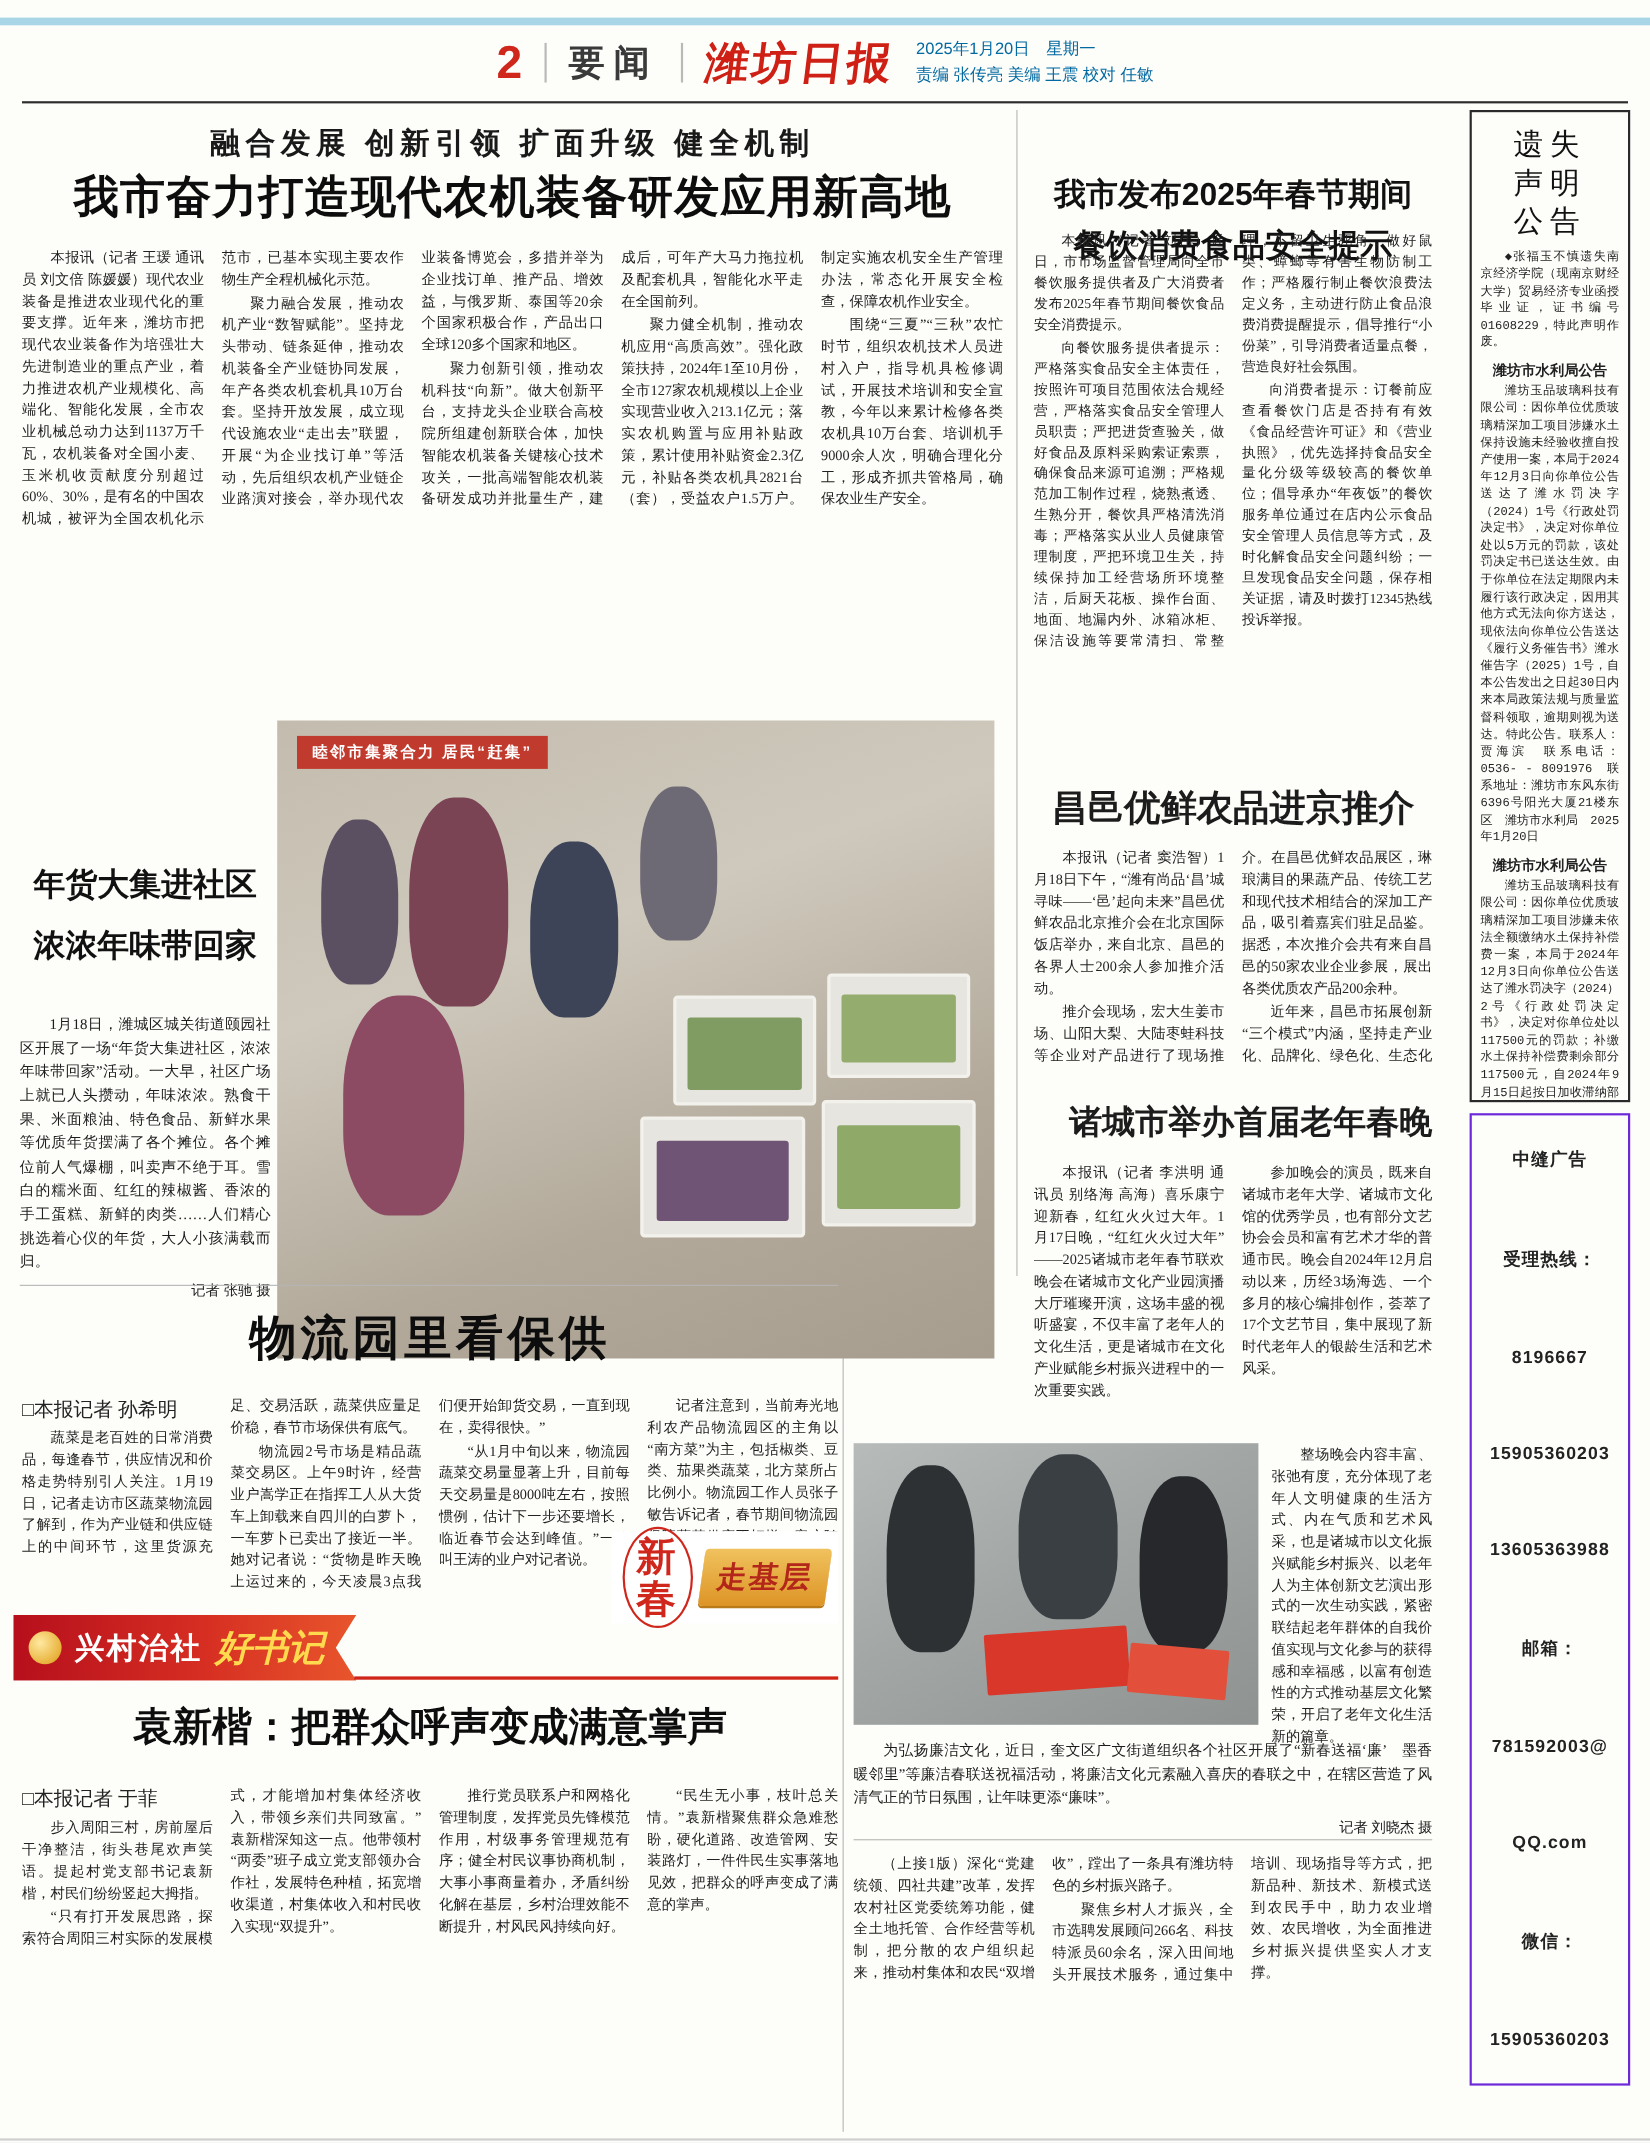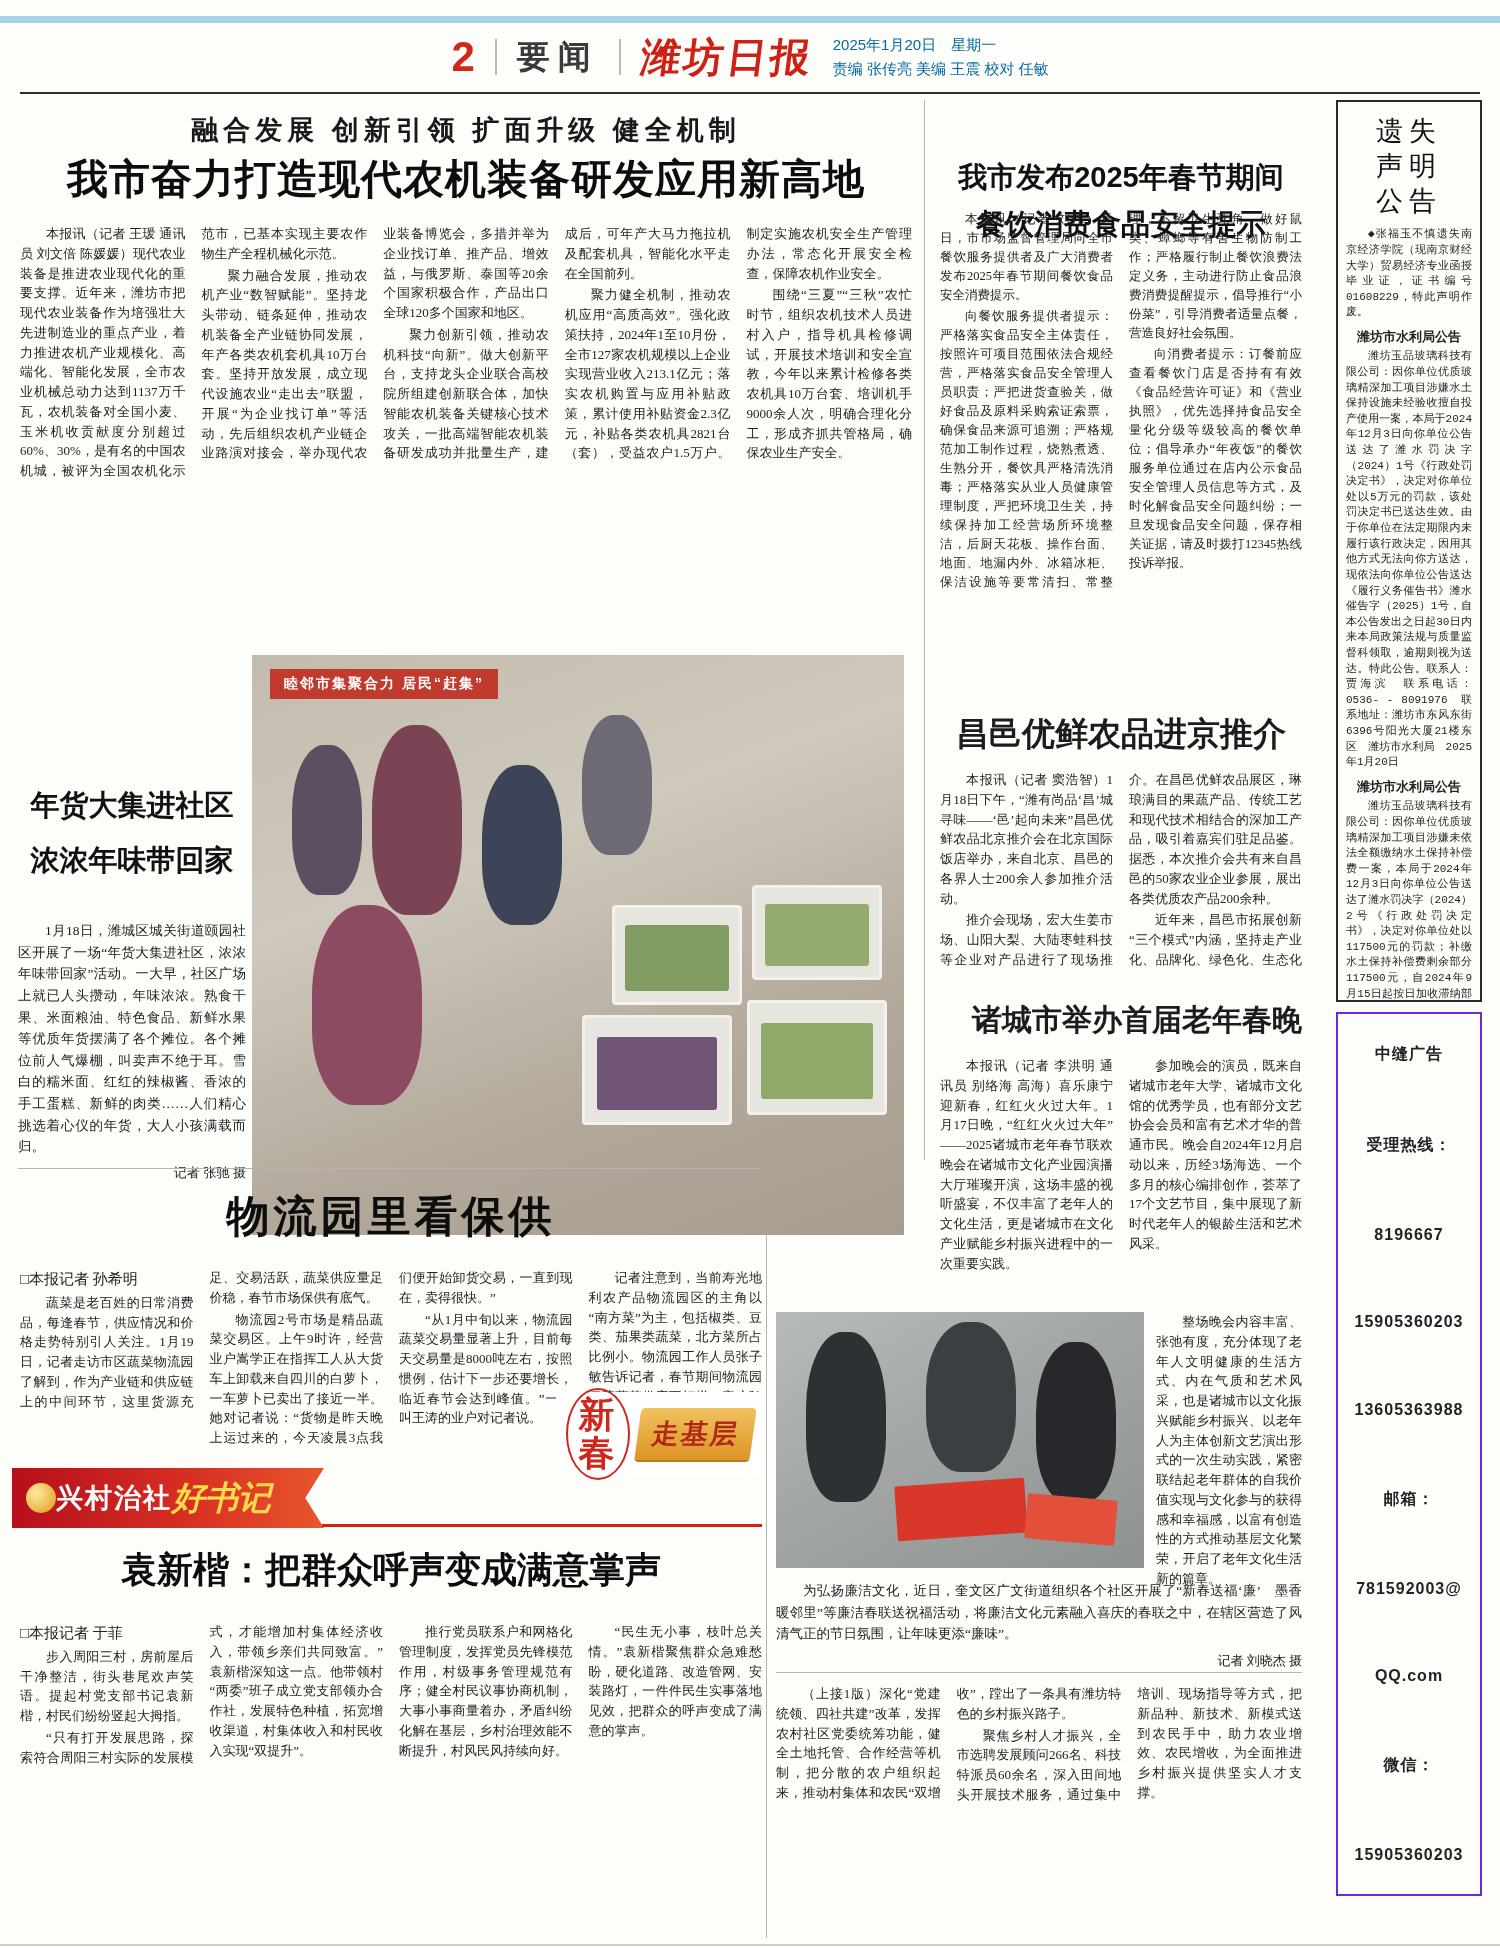--- a/index.html
+++ b/index.html
@@ -20,21 +20,21 @@
              font-family:"Liberation Serif","DejaVu Serif",serif; letter-spacing:3px; }
   .hdr-date{ font-size:15px; color:#0369a1; line-height:1.6; white-space:nowrap; }
   .hdr-rule{ left:20px; top:92px; width:1460px; height:2px; background:#2e2e2e; }
   .bot-rule{ left:0; top:1944px; width:1500px; height:2px; background:#cfcfcf; }
 
   
   .serif { font-family:"Liberation Serif","DejaVu Serif",serif; }
   .body-txt { font-size:13px; line-height:1.52; text-align:justify; color:#222;
               overflow:hidden; }
   .body-txt p { text-indent:2em; margin-bottom:2px; }
-  .byline { font-size:15px; color:#222; text-indent:0 !important; margin-bottom:4px; }
+  .byline { font-size:18px; color:#222; text-indent:0 !important; margin-bottom:4px; }
   .credit { text-align:right; font-size:13px; color:#222; margin-top:6px; }
   .vrule  { width:1px; background:#b5b5b5; }
   .hline  { height:1px; background:#b5b5b5; }
 
   
   .kicker   { left:20px; top:112px; width:892px; text-align:center; font-size:27px;
               font-weight:700; letter-spacing:5px; color:#191919; }
   .headline1{ left:20px; top:152px; width:892px; text-align:center; font-size:41px;
               font-weight:700; letter-spacing:1px; color:#0d0d0d;
               font-family:"Liberation Serif","DejaVu Serif",serif; }
@@ -85,21 +85,21 @@
               border:2px solid #d0271c; border-radius:50%; padding:6px 8px; line-height:1.05;
               width:64px; text-align:center; }
   .badge-ribbon { background:linear-gradient(180deg,#f0c25e,#dd9426); color:#b3261a;
               font-size:27px; font-weight:700; padding:8px 14px; letter-spacing:2px;
               transform:skewX(-8deg); border-radius:4px; box-shadow:0 2px 0 #b97a1a; }
 
   
   .banner { left:12px; top:1468px; width:312px; height:60px;
             background:linear-gradient(92deg,#b60f1c 0%,#d62e22 55%,#e8562c 100%);
             clip-path:polygon(0 0,100% 0,94% 50%,100% 100%,0 100%);
-            display:flex; align-items:center; padding-left:14px; }
+            display:flex; align-items:center; padding-left:14px; gap:12px; }
   .banner-emblem { width:30px; height:30px; border-radius:50%;
             background:radial-gradient(circle at 35% 35%,#ffe9a0,#e8b23c 70%,#c98f1d); }
   .banner-t1 { color:#fff; font-size:27px; font-weight:700; letter-spacing:2px; }
   .banner-t2 { color:#ffd94e; font-size:33px; font-weight:700; font-style:italic;
                font-family:"Liberation Serif","DejaVu Serif",serif; }
   .red-line { left:322px; top:1524px; width:440px; height:3px; background:#cf2417; }
 
   
   .yuan-head { left:20px; top:1546px; width:742px; text-align:center; font-size:36px;
                font-weight:700; color:#0d0d0d;

